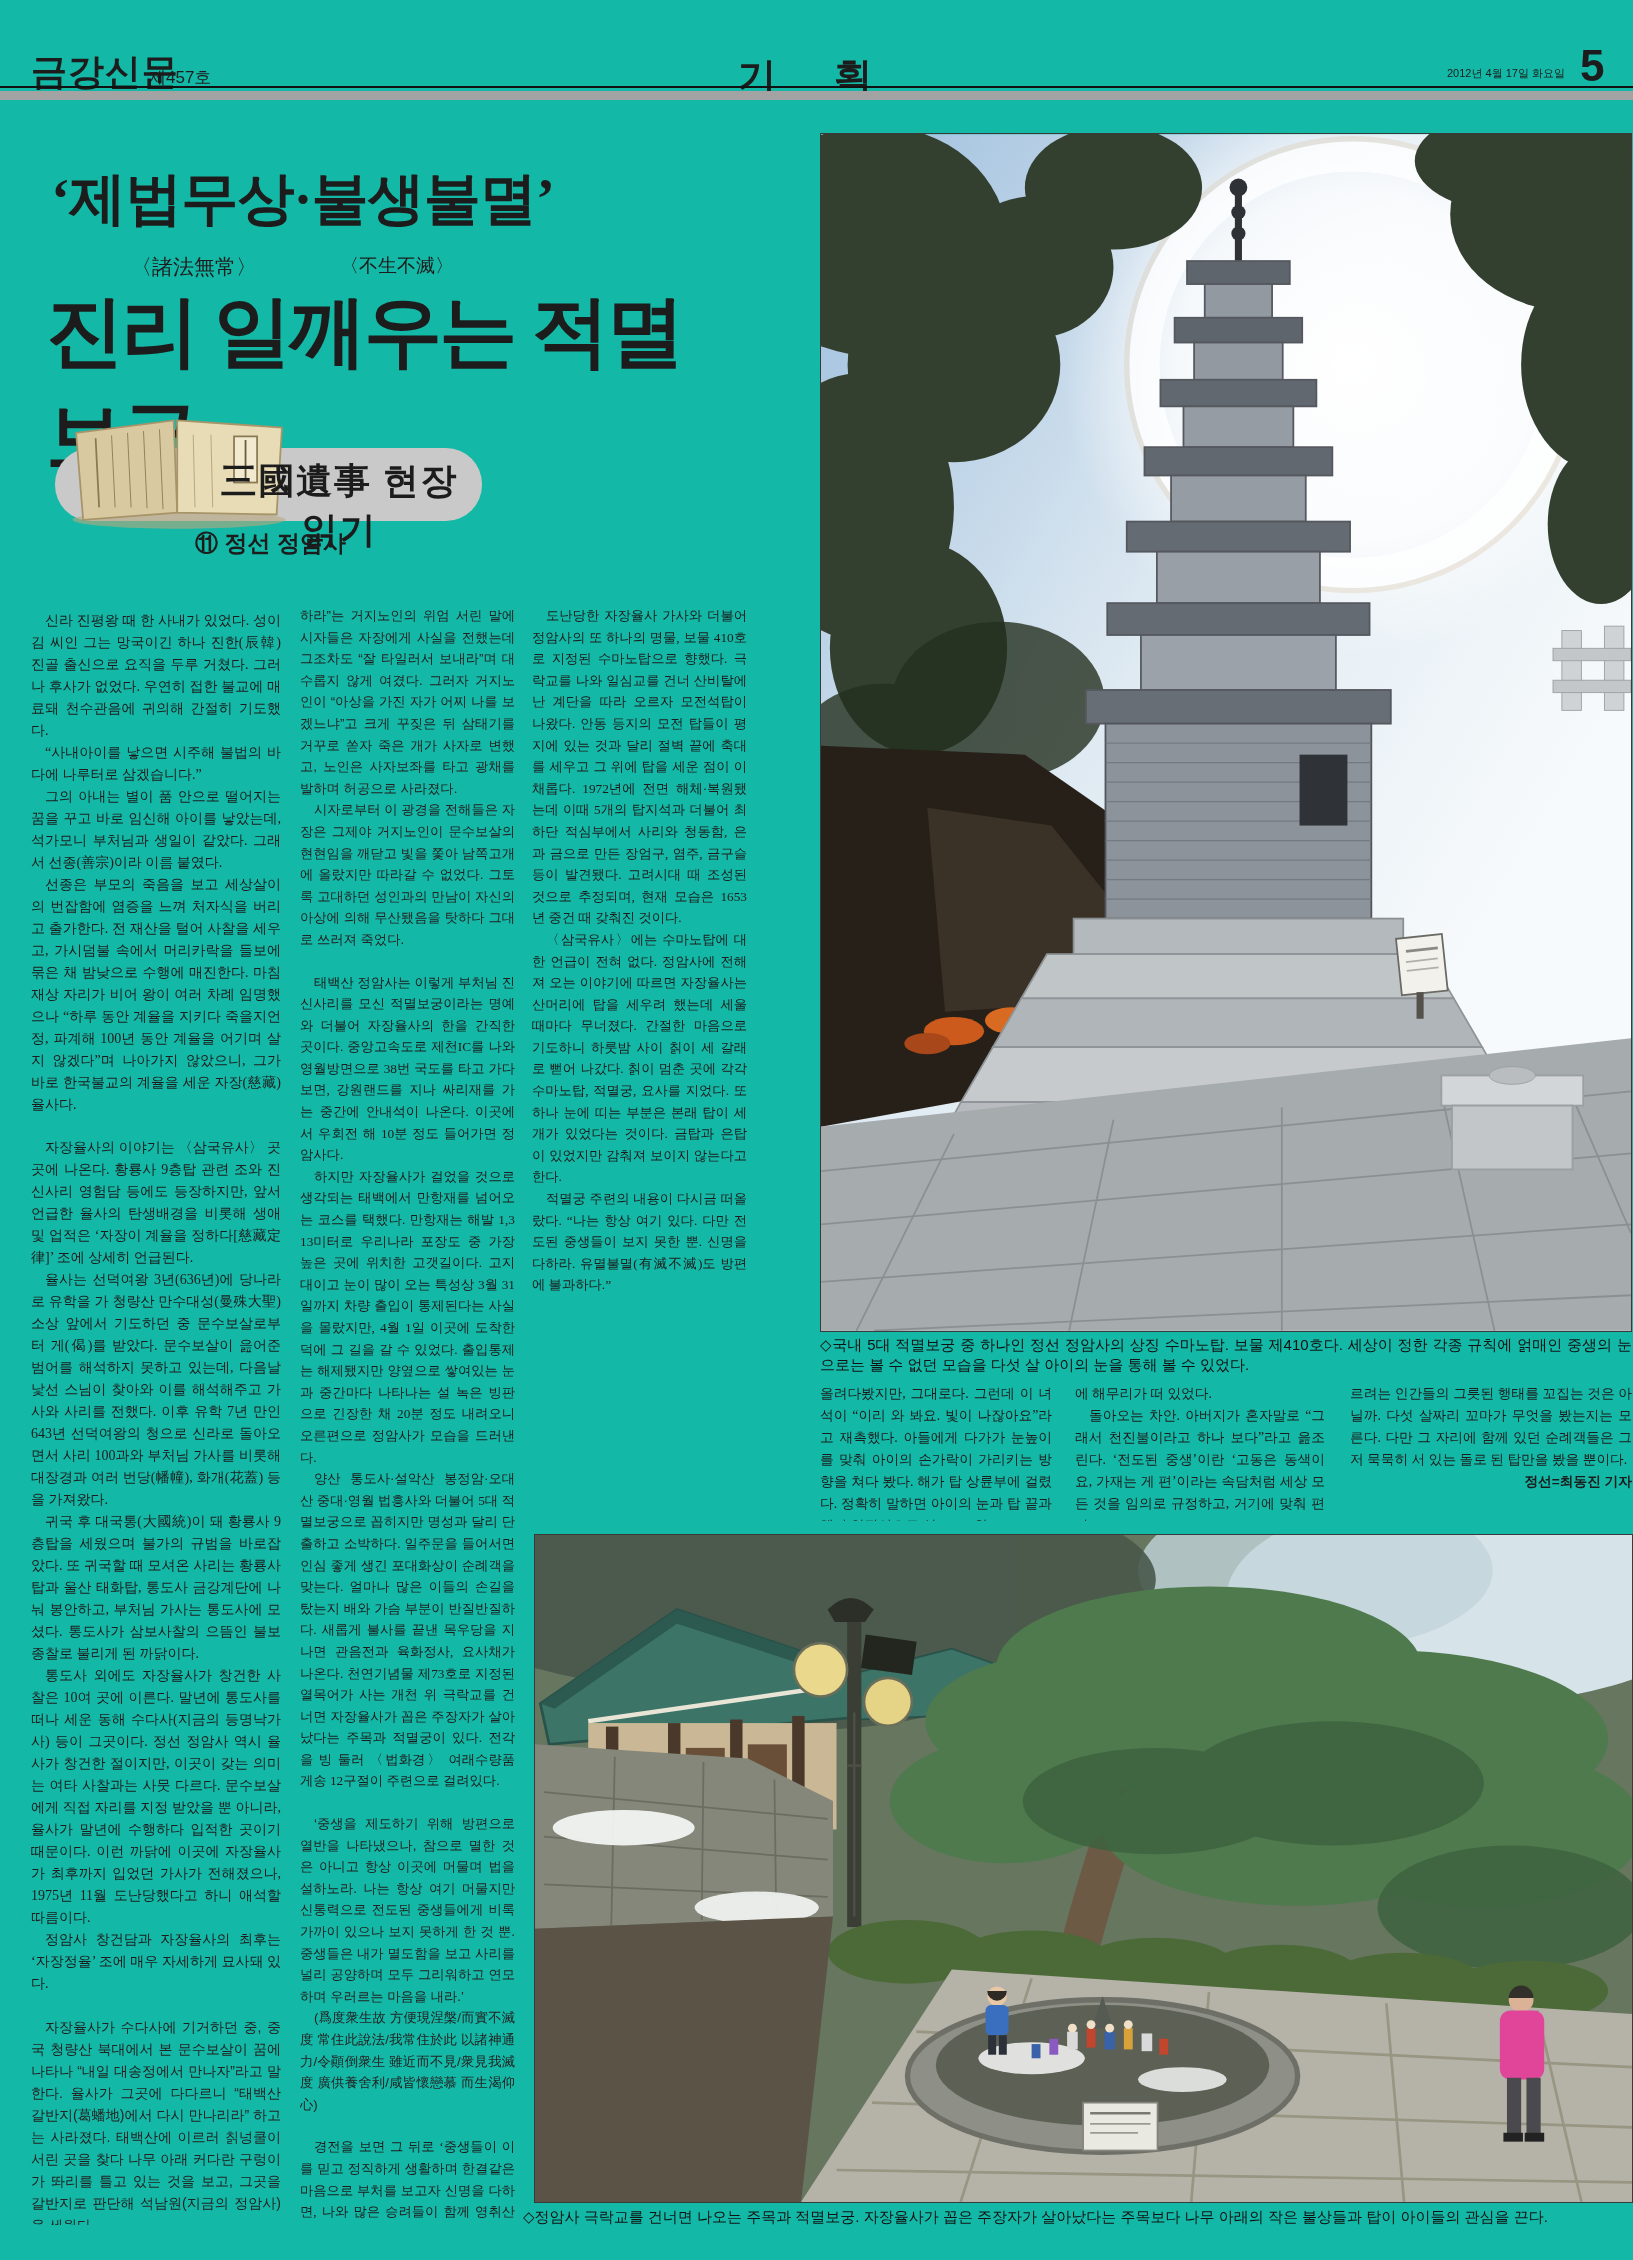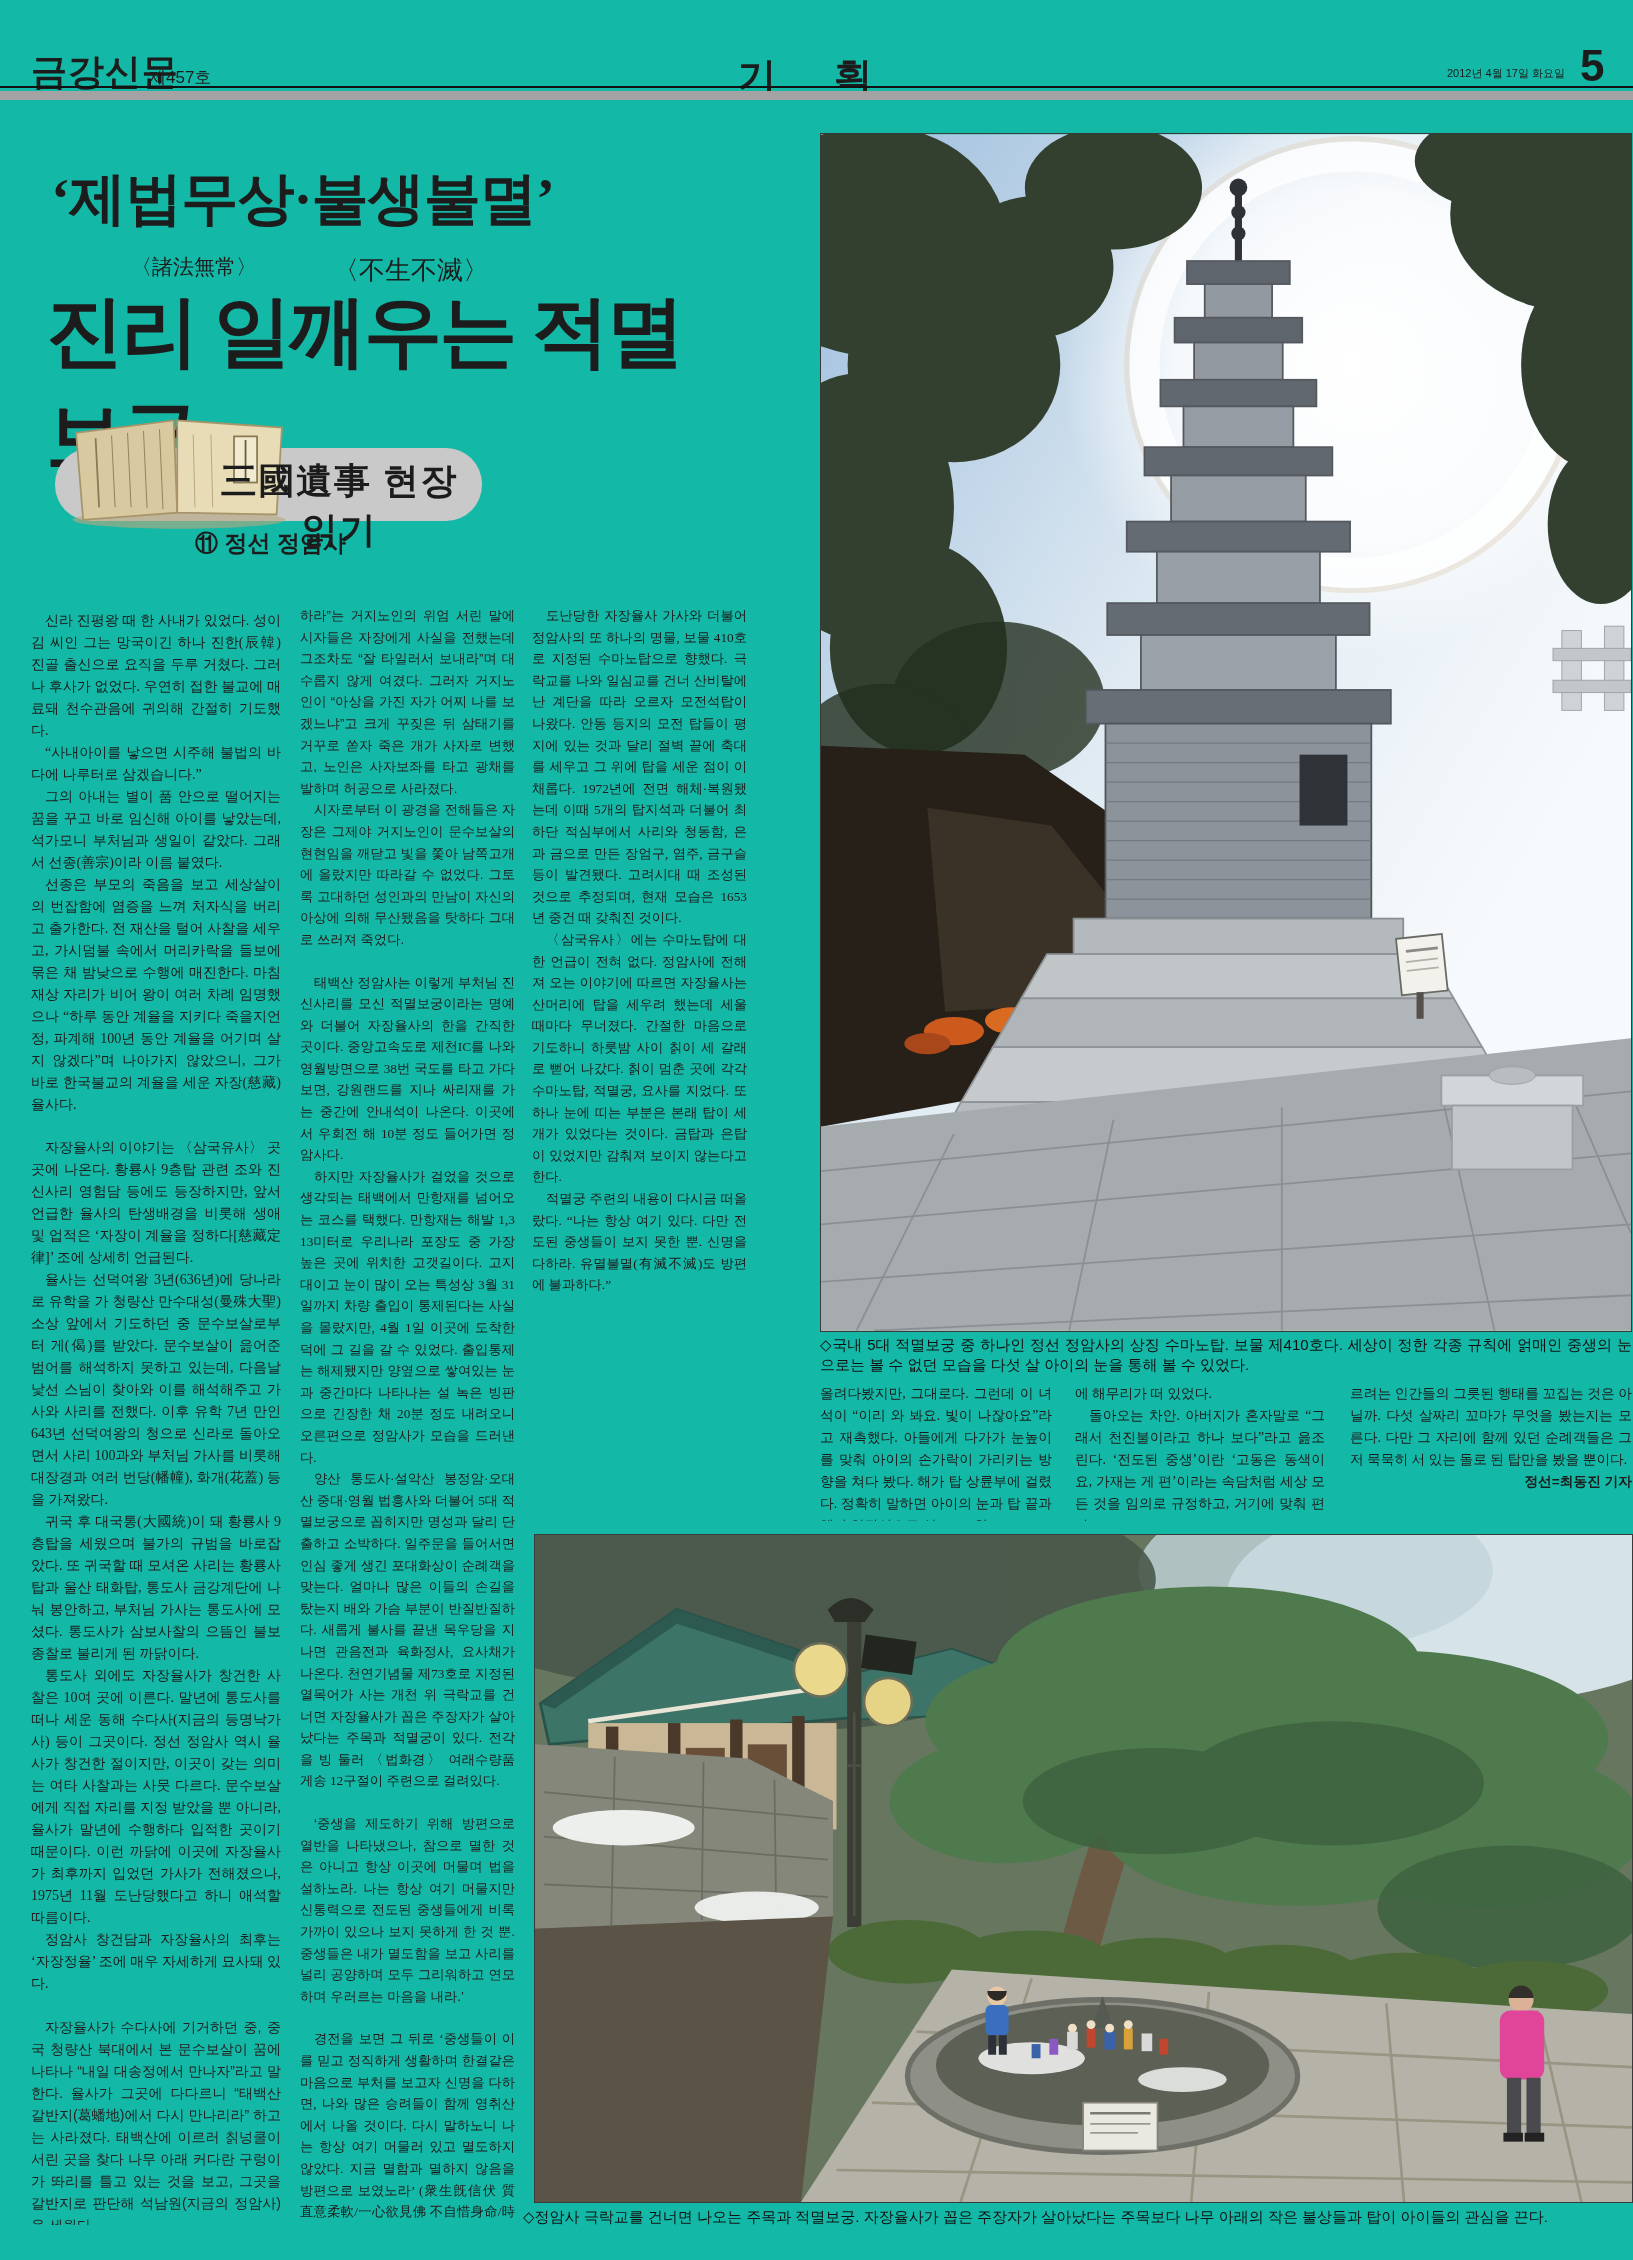--- a/index.html
+++ b/index.html
@@ -13,21 +13,21 @@
                  letter-spacing:23px;font-family:"Liberation Sans",sans-serif;}
   .date{position:absolute;left:1357px;top:66px;width:208px;text-align:right;font-size:11px;
         font-family:"Liberation Sans",sans-serif;}
   .page-num{position:absolute;left:1580px;top:41px;font-size:44px;font-weight:bold;
             font-family:"Liberation Sans",sans-serif;}
   .rule-thin{position:absolute;left:0;top:86px;width:1633px;height:1.8px;background:#111;}
   .rule-gray{position:absolute;left:0;top:91px;width:1633px;height:8.9px;background:#a3a3a3;}
   
   .hl-quote{position:absolute;left:51px;top:161px;width:621px;font-size:57px;font-weight:700;letter-spacing:-0.9px;}
   .hl-hanja1{position:absolute;left:131px;top:253px;font-size:21px;}
-  .hl-hanja2{position:absolute;left:333px;top:253px;font-size:26px;}
+  .hl-hanja2{position:absolute;left:340px;top:253px;font-size:19px;}
   .hl-main{position:absolute;left:46px;top:280px;width:656px;font-size:78px;font-weight:800;letter-spacing:-2.7px;}
   
   .badge-pill{position:absolute;left:55px;top:448px;width:427px;height:73px;border-radius:36px;background:#c9c9c9;}
   .badge-title{position:absolute;left:202px;top:457px;width:275px;text-align:center;font-size:36px;font-weight:800;
                letter-spacing:1.8px;}
   .badge-book{position:absolute;left:60px;top:408px;width:238px;height:126px;}
   .episode{position:absolute;left:133px;top:528px;width:275px;text-align:center;font-size:23px;font-weight:bold;
            font-family:"Liberation Sans",sans-serif;}
   
   .col{position:absolute;overflow:hidden;text-align:justify;word-break:break-all;}
@@ -366,20 +366,21 @@
     <p class="story">율사가 그곳에서 성인을 만날 것을 고대하며 기도하던 어느 날, 남루한 옷을 입고 삼태기에 죽은 개를 담아 멘 늙은이가 찾아와 “자장을 보러 왔다”고 한다. 율사를 따르는 이들이 “감히 스승의 이름을 부르는 이를 본적이 없다”며 거절했다. 하지만 “스승에게 전하기나</p>
   </div>
 
   <div class="col" id="col2">
     <p class="cont story">하라”는 거지노인의 위엄 서린 말에 시자들은 자장에게 사실을 전했는데 그조차도 “잘 타일러서 보내라”며 대수롭지 않게 여겼다. 그러자 거지노인이 “아상을 가진 자가 어찌 나를 보겠느냐”고 크게 꾸짖은 뒤 삼태기를 거꾸로 쏟자 죽은 개가 사자로 변했고, 노인은 사자보좌를 타고 광채를 발하며 허공으로 사라졌다.</p>
     <p class="story">시자로부터 이 광경을 전해들은 자장은 그제야 거지노인이 문수보살의 현현임을 깨닫고 빛을 쫓아 남쪽고개에 올랐지만 따라갈 수 없었다. 그토록 고대하던 성인과의 만남이 자신의 아상에 의해 무산됐음을 탓하다 그대로 쓰러져 죽었다.</p>
     <p class="gap">태백산 정암사는 이렇게 부처님 진신사리를 모신 적멸보궁이라는 명예와 더불어 자장율사의 한을 간직한 곳이다. 중앙고속도로 제천IC를 나와 영월방면으로 38번 국도를 타고 가다보면, 강원랜드를 지나 싸리재를 가는 중간에 안내석이 나온다. 이곳에서 우회전 해 10분 정도 들어가면 정암사다.</p>
     <p>하지만 자장율사가 걸었을 것으로 생각되는 태백에서 만항재를 넘어오는 코스를 택했다. 만항재는 해발 1,313미터로 우리나라 포장도 중 가장 높은 곳에 위치한 고갯길이다. 고지대이고 눈이 많이 오는 특성상 3월 31일까지 차량 출입이 통제된다는 사실을 몰랐지만, 4월 1일 이곳에 도착한 덕에 그 길을 갈 수 있었다. 출입통제는 해제됐지만 양옆으로 쌓여있는 눈과 중간마다 나타나는 설 녹은 빙판으로 긴장한 채 20분 정도 내려오니 오른편으로 정암사가 모습을 드러낸다.</p>
     <p>양산 통도사·설악산 봉정암·오대산 중대·영월 법흥사와 더불어 5대 적멸보궁으로 꼽히지만 명성과 달리 단출하고 소박하다. 일주문을 들어서면 인심 좋게 생긴 포대화상이 순례객을 맞는다. 얼마나 많은 이들의 손길을 탔는지 배와 가슴 부분이 반질반질하다. 새롭게 불사를 끝낸 목우당을 지나면 관음전과 육화정사, 요사채가 나온다. 천연기념물 제73호로 지정된 열목어가 사는 개천 위 극락교를 건너면 자장율사가 꼽은 주장자가 살아났다는 주목과 적멸궁이 있다. 전각을 빙 둘러 〈법화경〉 여래수량품 게송 12구절이 주련으로 걸려있다.</p>
     <p class="gap story">‘중생을 제도하기 위해 방편으로 열반을 나타냈으나, 참으로 멸한 것은 아니고 항상 이곳에 머물며 법을 설하노라. 나는 항상 여기 머물지만 신통력으로 전도된 중생들에게 비록 가까이 있으나 보지 못하게 한 것 뿐. 중생들은 내가 멸도함을 보고 사리를 널리 공양하며 모두 그리워하고 연모하며 우러르는 마음을 내라.’</p>
+    <p class="story">(爲度衆生故 方便現涅槃/而實不滅度 常住此說法/我常住於此 以諸神通力/令顚倒衆生 雖近而不見/衆見我滅度 廣供養舍利/咸皆懷戀慕 而生渴仰心)</p>
     <p class="gap">경전을 보면 그 뒤로 ‘중생들이 이를 믿고 정직하게 생활하며 한결같은 마음으로 부처를 보고자 신명을 다하면, 나와 많은 승려들이 함께 영취산에서 나올 것이다. 다시 말하노니 나는 항상 여기 머물러 있고 멸도하지 않았다. 지금 멸함과 멸하지 않음을 방편으로 보였노라’ (衆生旣信伏 質直意柔軟/一心欲見佛 不自惜身命/時我及衆僧 俱出靈鷲山/我時語衆生 常在此不滅/以方便力故 現有滅不滅)는 내용이 이어진다.</p>
 
   </div>
 
   <div class="col" id="col3">
     <p>도난당한 자장율사 가사와 더불어 정암사의 또 하나의 명물, 보물 410호로 지정된 수마노탑으로 향했다. 극락교를 나와 일심교를 건너 산비탈에 난 계단을 따라 오르자 모전석탑이 나왔다. 안동 등지의 모전 탑들이 평지에 있는 것과 달리 절벽 끝에 축대를 세우고 그 위에 탑을 세운 점이 이채롭다. 1972년에 전면 해체·복원됐는데 이때 5개의 탑지석과 더불어 최하단 적심부에서 사리와 청동함, 은과 금으로 만든 장엄구, 염주, 금구슬 등이 발견됐다. 고려시대 때 조성된 것으로 추정되며, 현재 모습은 1653년 중건 때 갖춰진 것이다.</p>
     <p>〈삼국유사〉에는 수마노탑에 대한 언급이 전혀 없다. 정암사에 전해져 오는 이야기에 따르면 자장율사는 산머리에 탑을 세우려 했는데 세울 때마다 무너졌다. 간절한 마음으로 기도하니 하룻밤 사이 칡이 세 갈래로 뻗어 나갔다. 칡이 멈춘 곳에 각각 수마노탑, 적멸궁, 요사를 지었다. 또 하나 눈에 띠는 부분은 본래 탑이 세 개가 있었다는 것이다. 금탑과 은탑이 있었지만 감춰져 보이지 않는다고 한다.</p>
     <p>적멸궁 주련의 내용이 다시금 떠올랐다. “나는 항상 여기 있다. 다만 전도된 중생들이 보지 못한 뿐. 신명을 다하라. 유멸불멸(有滅不滅)도 방편에 불과하다.”</p>
 
   </div>

